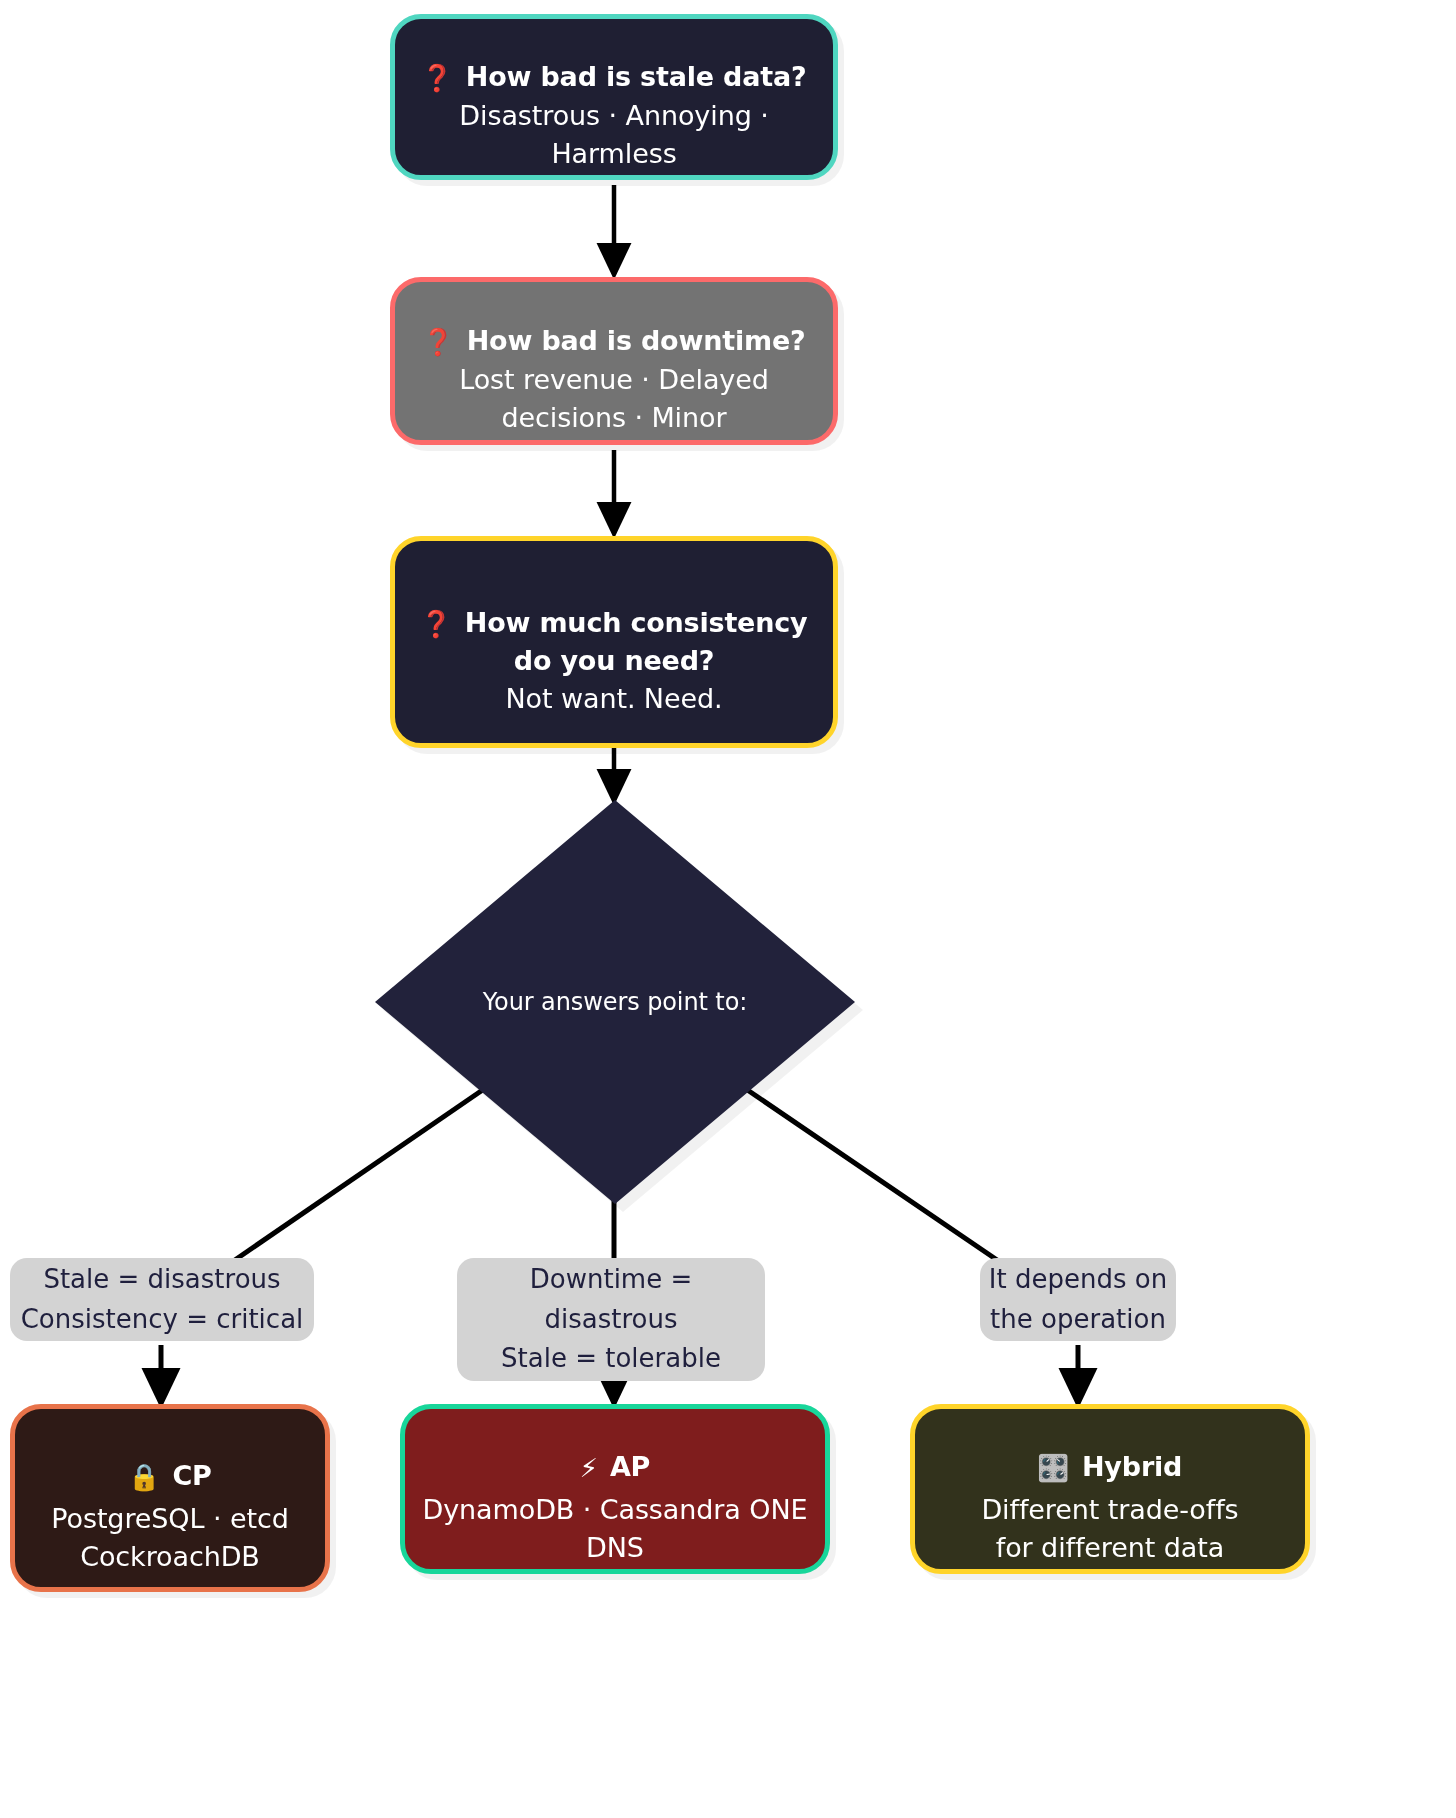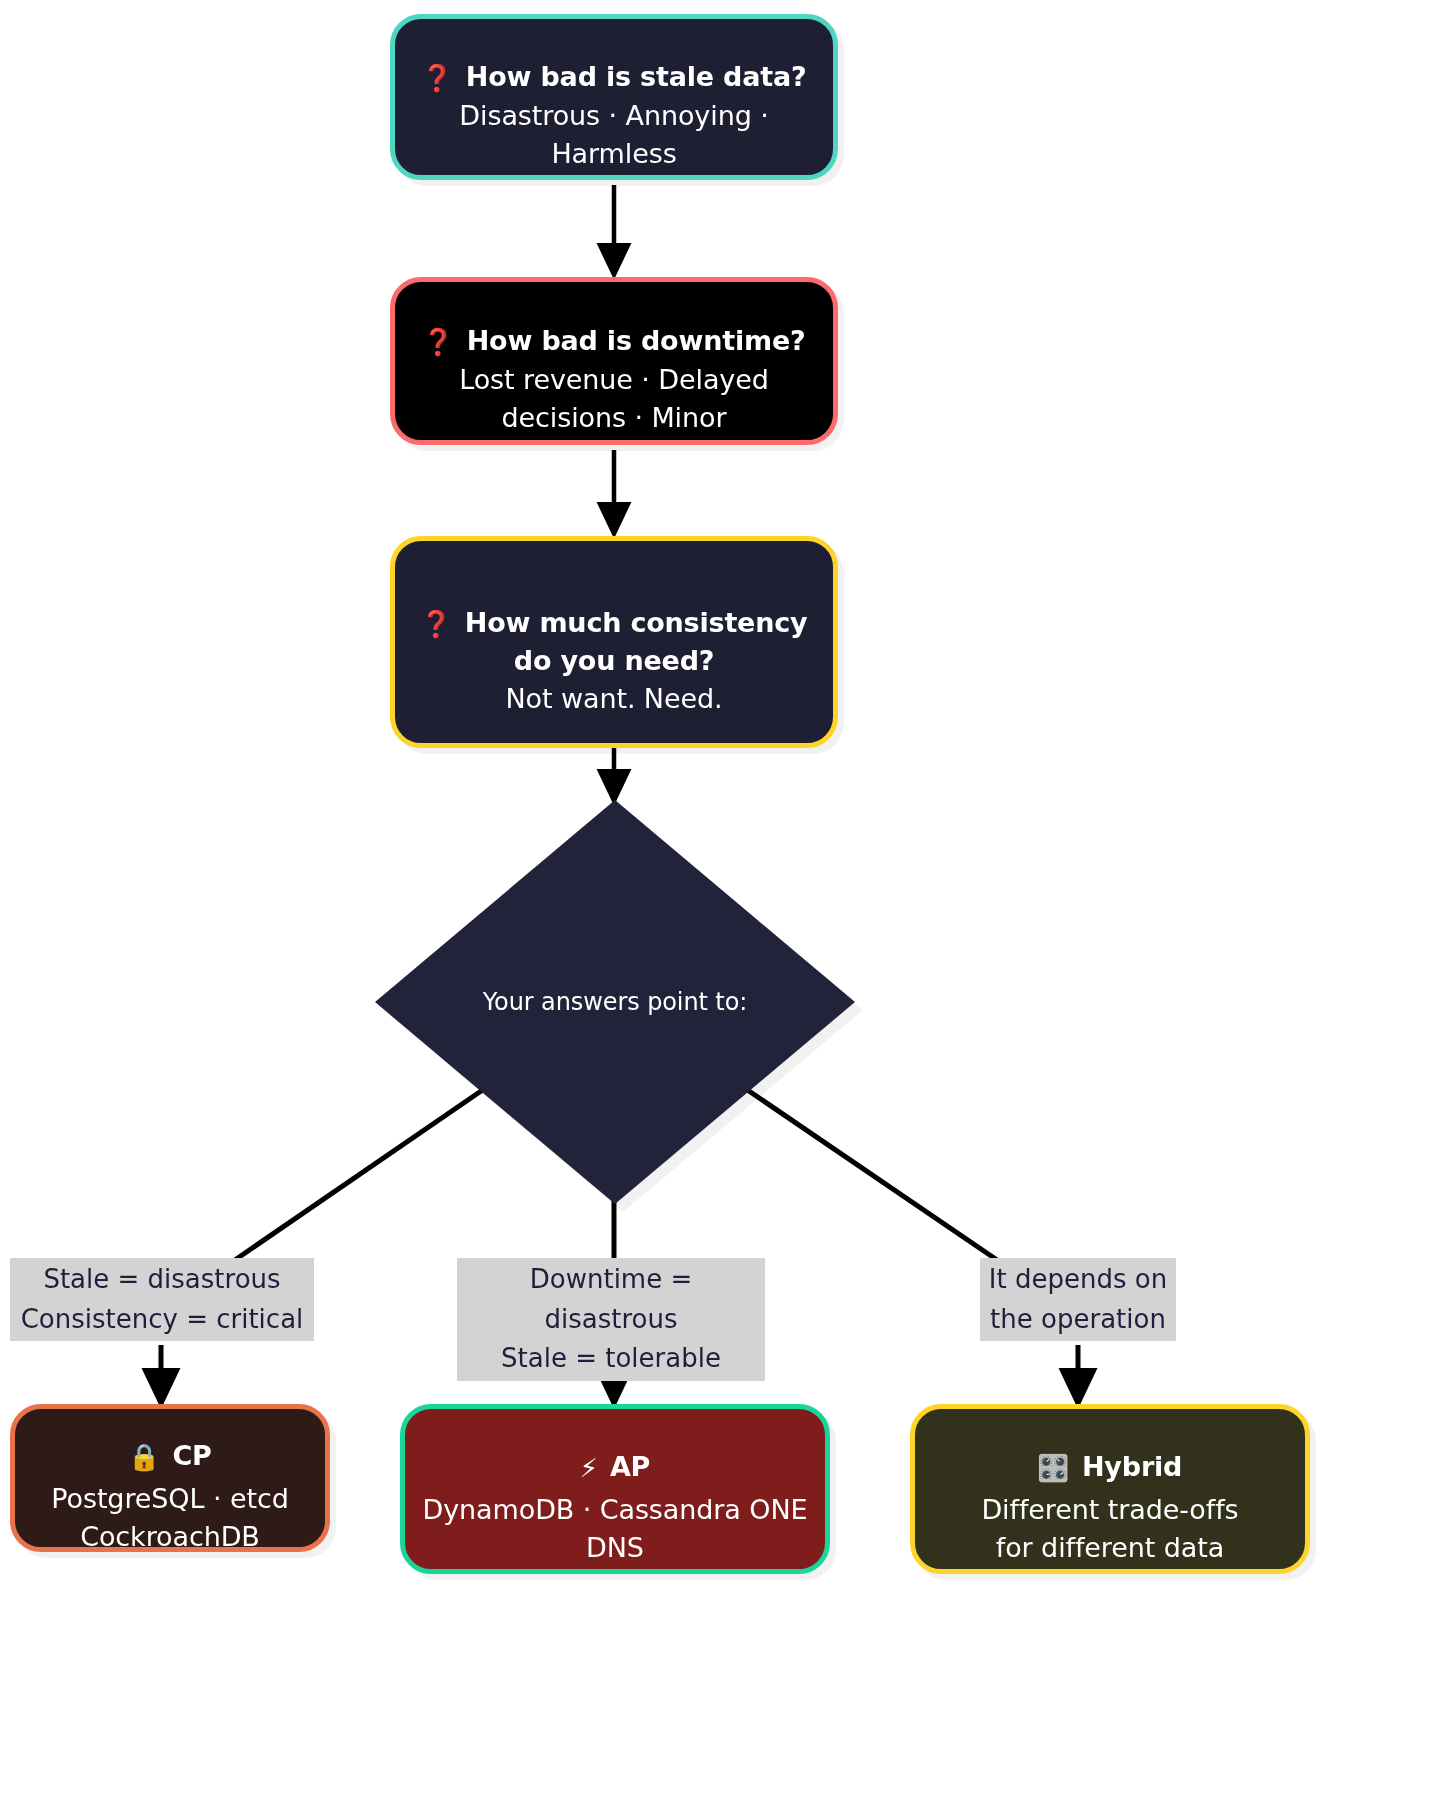--- a/index.html
+++ b/index.html
@@ -109,27 +109,28 @@
 
   
   .edge-label {
     position: absolute;
     box-sizing: border-box;
     text-align: center;
     font-size: 26px;
     line-height: 1.52;
     padding: 2px 8px;
     white-space: pre-line;
+    border-radius: 17px;
   }
   #lbl-cp     { left: 10px;  top: 1258px; width: 304px; }
   #lbl-ap     { left: 457px; top: 1258px; width: 308px; }
   #lbl-hybrid { left: 980px; top: 1258px; width: 196px; }
 
   
-  #res-cp     { left: 10px;  top: 1404px; width: 320px; height: 148px; border-width: 5px; }
+  #res-cp     { left: 10px;  top: 1404px; width: 320px; height: 188px; border-width: 5px; }
   #res-ap     { left: 400px; top: 1404px; width: 430px; height: 170px; border-width: 5px; }
   #res-hybrid { left: 910px; top: 1404px; width: 400px; height: 170px; border-width: 5px; }
 
   #res-cp .sub, #res-ap .sub, #res-hybrid .sub { margin-top: 4px; }
 </style>
 </head>
 <body>
 
 <div id="canvas">
 
@@ -160,21 +161,21 @@
   </svg>
 
   <div class="node" id="q1" style="border-color: rgb(79, 214, 192); background: rgb(31, 31, 51);">
     <div class="title-wrap" style="white-space: pre-line;">
       <span class="emoji">❓</span><span>How bad is stale data?</span>
     </div>
     <div class="sub" style="white-space: pre-line;">Disastrous · Annoying ·
 Harmless</div>
   </div>
 
-  <div class="node" id="q2" style="border-color: rgb(252, 106, 106); background: #000000;">
+  <div class="node" id="q2" style="border-color: rgb(252, 106, 106); background: #737373;">
     <div class="title-wrap" style="white-space: pre-line;">
       <span class="emoji">❓</span><span>How bad is downtime?</span>
     </div>
     <div class="sub" style="white-space: pre-line;">Lost revenue · Delayed
 decisions · Minor</div>
   </div>
 
   <div class="node" id="q3" style="border-color: rgb(255, 212, 42); background: rgb(31, 31, 51);">
     <div class="title-wrap" style="white-space: pre-line;">
       <span class="emoji">❓</span><span>How much consistency

